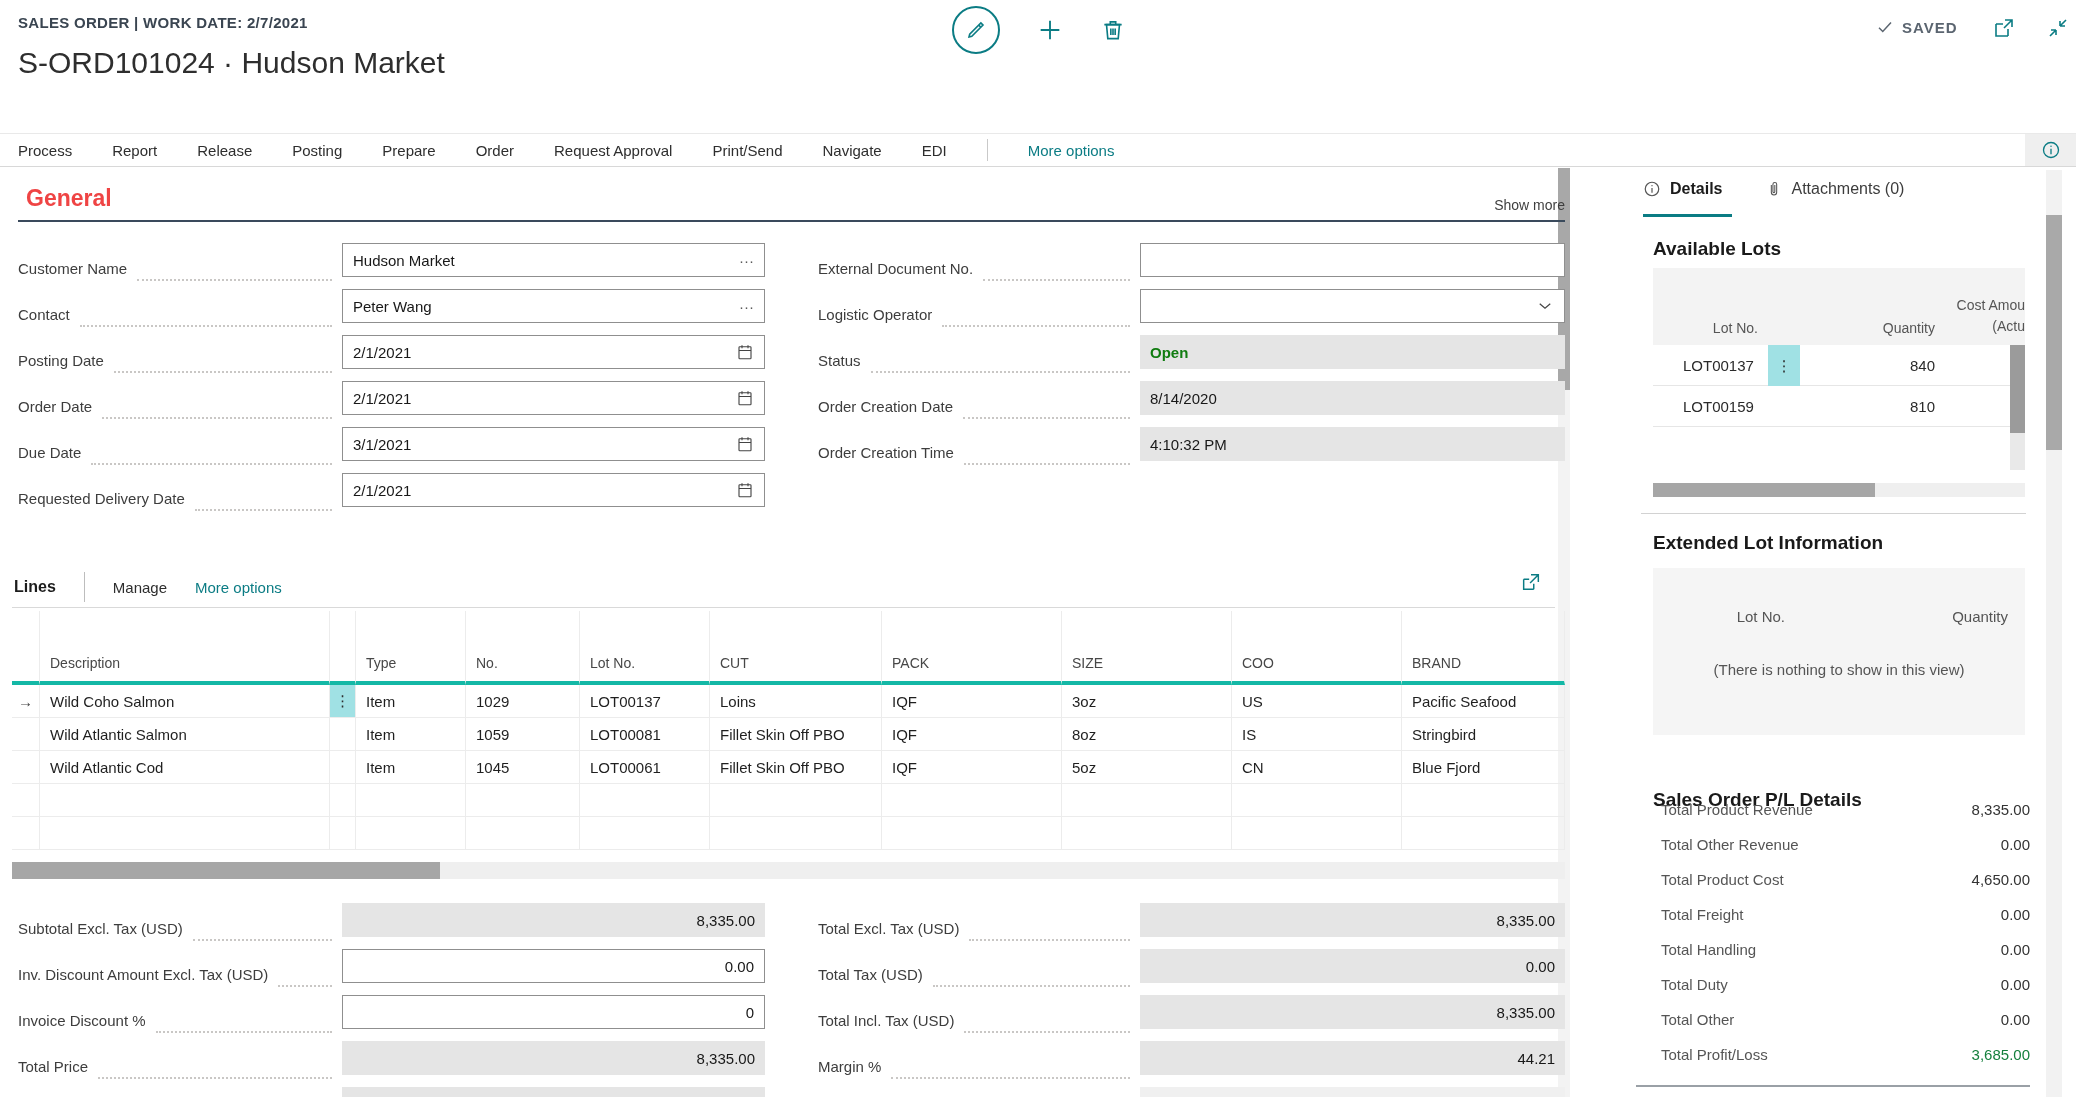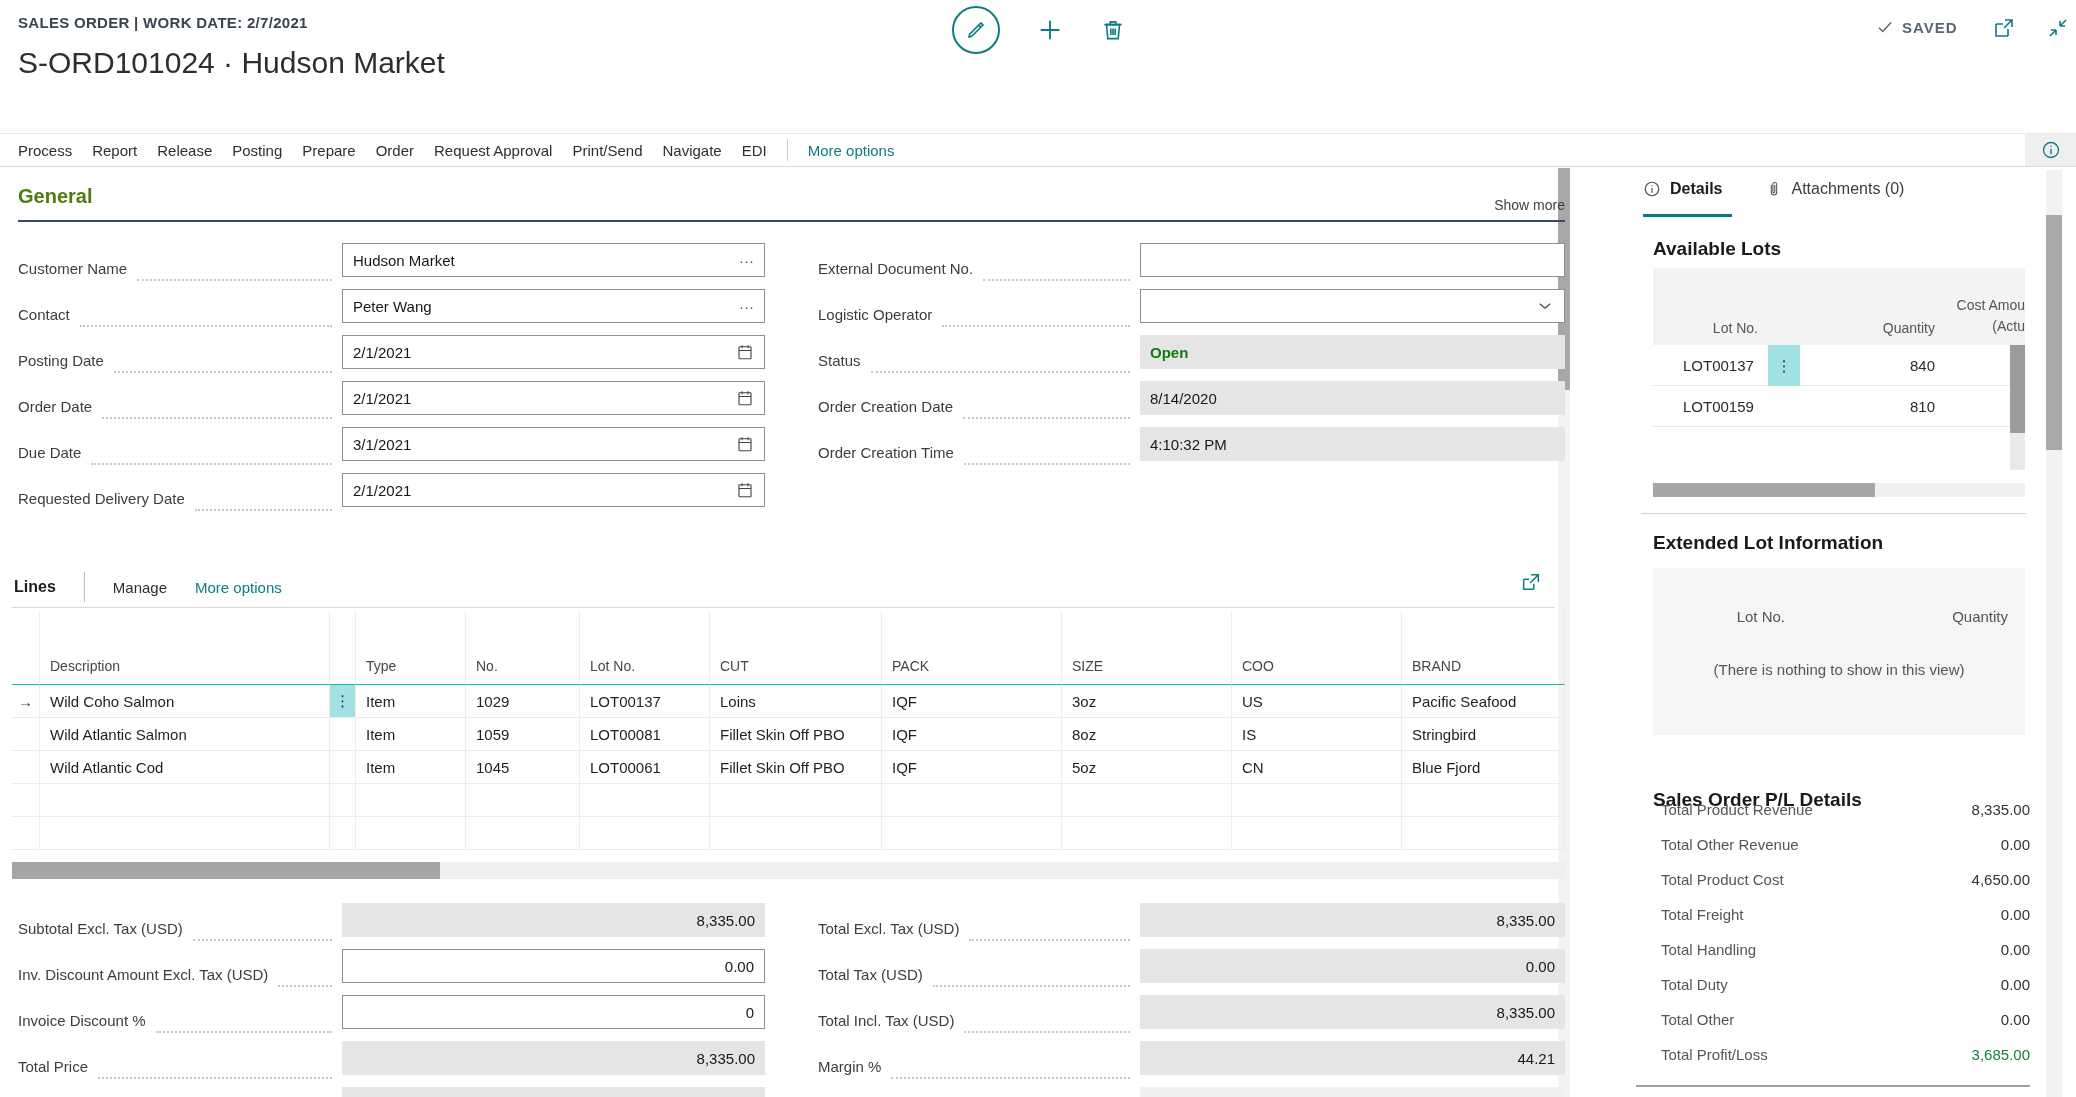--- a/index.html
+++ b/index.html
@@ -14,33 +14,33 @@
   .top-actions { position:absolute; left:952px; top:6px; display:flex; align-items:center; gap:36px; color:#0b7c84; }
   .circle-btn { width:48px; height:48px; border:2px solid #0b7c84; border-radius:50%;
                 display:flex; align-items:center; justify-content:center; }
   .saved { position:absolute; left:1876px; top:18px; display:flex; align-items:center; gap:8px;
            color:#5b6570; font-size:15px; font-weight:600; letter-spacing:1px; }
   .win-icons { position:absolute; left:1992px; top:16px; display:flex; gap:30px; color:#0b7c84; }
 
   
   .hr-title { position:absolute; left:0; top:133px; width:2076px; height:1px; background:#e9e9e9; }
   .ribbon { position:absolute; left:18px; top:134px; height:32px; display:flex; align-items:center;
-            gap:20px; font-size:15px; color:#2e2e2e; }
+            gap:40px; font-size:15px; color:#2e2e2e; }
   .ribbon .sep { width:1px; height:22px; background:#c9c9c9; }
   .ribbon .more { color:#0b7c84; }
   .hr-ribbon { position:absolute; left:0; top:166px; width:2076px; height:1px; background:#d8d8d8; }
   .info-box { position:absolute; left:2025px; top:134px; width:51px; height:32px; background:#efefef;
               display:flex; align-items:center; justify-content:center; color:#0b7c84; }
 
   
   .vscroll-main { position:absolute; left:1558px; top:168px; width:12px; height:929px; background:#f3f3f3; }
   .vscroll-main .thumb { width:12px; height:222px; background:#a8a8a8; }
 
   
-  .sec-head { position:absolute; font-size:20px; font-weight:700; color:#4d7c0f; }
+  .sec-head { position:absolute; font-size:23px; font-weight:700; color:#ef4444;margin-left:8px; }
   .show-more { position:absolute; left:1440px; top:197px; width:125px; text-align:right;
                font-size:14px; color:#3f3f3f; }
   .sec-underline { position:absolute; left:18px; top:220px; width:1547px; height:2px; background:#3a4a5c; }
 
   .fields { position:absolute; display:flex; flex-direction:column; }
   #gl { left:18px;  top:243px; width:747px; }
   #gr { left:818px; top:243px; width:747px; }
   #tl { left:18px;  top:903px; width:747px; }
   #tr { left:818px; top:903px; width:747px; }
   .frow { display:flex; align-items:flex-end; height:34px; margin-bottom:12px; }
@@ -67,21 +67,21 @@
   .lines-strip .mo { color:#0b7c84; }
   .expand-btn { position:absolute; left:1520px; top:571px; color:#0b7c84; }
   .lines-hr { position:absolute; left:12px; top:607px; width:1543px; height:1px; background:#d9d9d9; }
 
   .ltable { position:absolute; left:12px; top:611px; width:1553px; font-size:15px; color:#1f1f1f; }
   .lrow { display:grid; grid-template-columns:28px 290px 26px 110px 114px 130px 172px 180px 170px 170px 163px; }
   .lrow > div { border-right:1px solid #ececec; border-bottom:1px solid #ececec; padding:0 10px;
                 display:flex; align-items:center; overflow:hidden; white-space:nowrap; }
   .lrow > div:first-child { padding:0 3px; justify-content:center; }
   .lhead > div { height:74px; align-items:flex-end; padding-bottom:10px; color:#474747;
-                 font-size:14px; border-bottom:1px solid #14b8a6; }
+                 font-size:14px; border-bottom:4px solid #14b8a6; }
   .lbody > div { height:33px; }
   .dots-cell { justify-content:center; padding:0 !important; color:#2c2c2c; }
   .dots-cell.sel { background:#a0e1e4; }
   .rowmark { color:#444; }
   .hscroll-lines { position:absolute; left:12px; top:862px; width:1553px; height:17px; background:#efefef; }
   .hscroll-lines .thumb { width:428px; height:17px; background:#a6a6a6; }
 
   
   .tabs { position:absolute; left:1643px; top:180px; display:flex; gap:44px; font-size:16px; }
   .tab { display:flex; align-items:center; gap:9px; }

